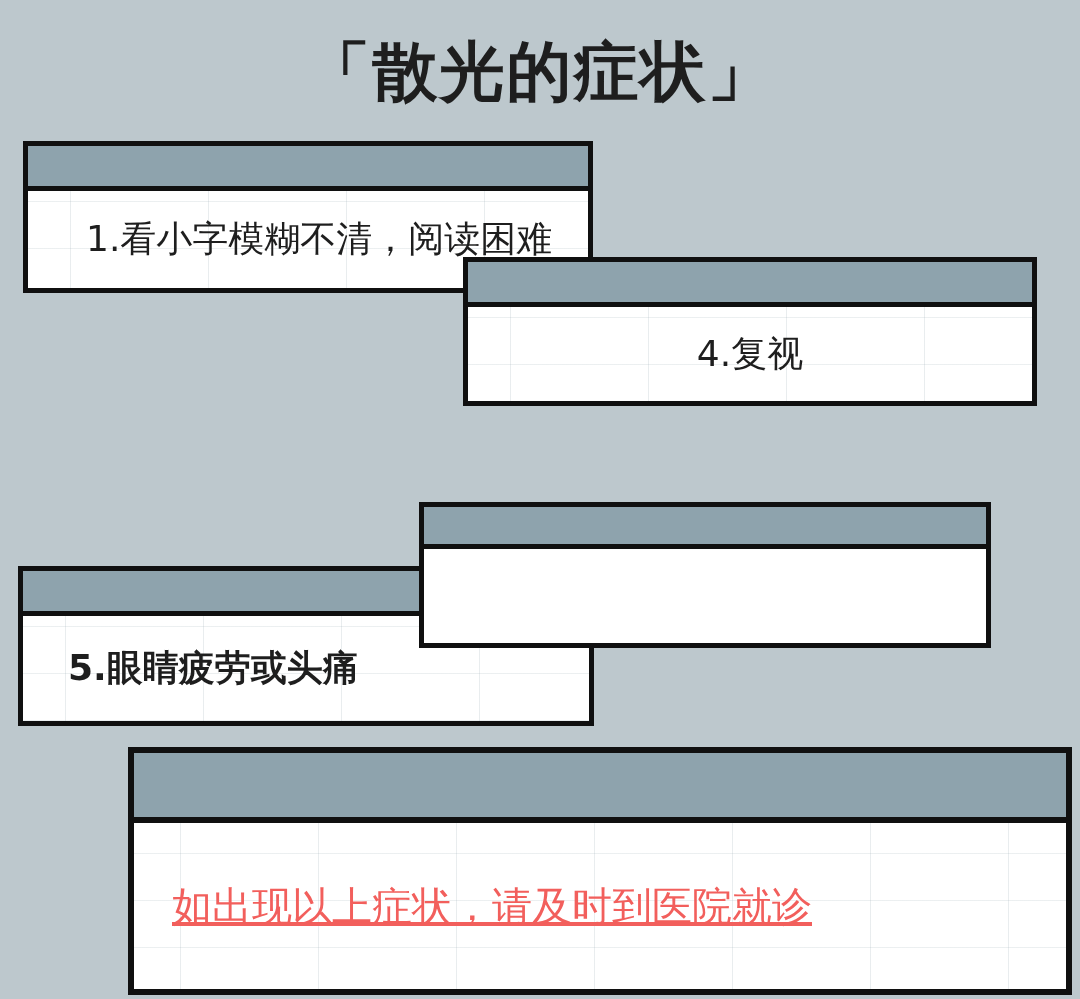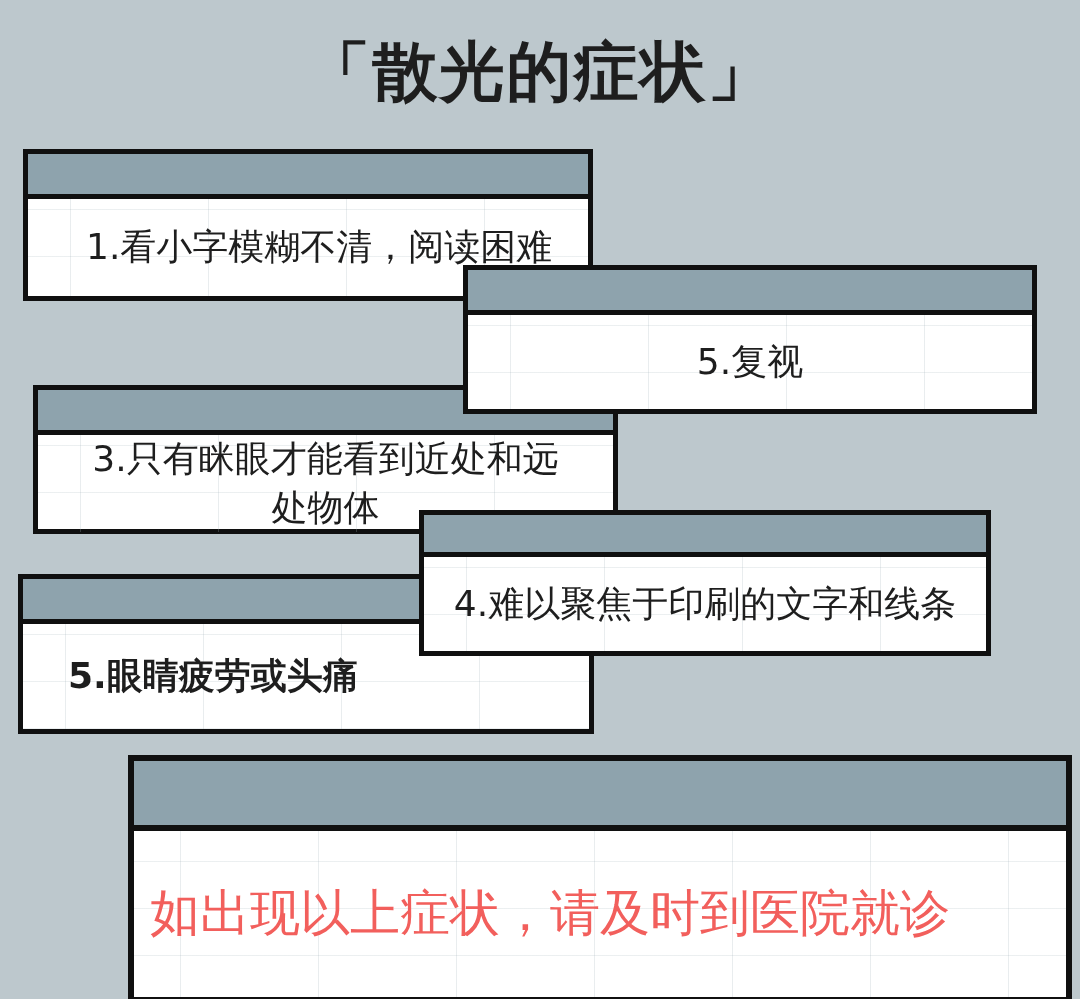--- a/index.html
+++ b/index.html
@@ -23,21 +23,21 @@
     position:absolute;left:0;right:0;top:28px;
     text-align:center;
     font-size:65px;font-weight:bold;
     letter-spacing:2px;
     color:var(--c-text);
   }
   .card{
     position:absolute;
     background:var(--c-card);
     border:5px solid var(--c-border);
-    display:flex;flex-direction:column;margin-top:8px;
+    display:flex;flex-direction:column;
   }
   .card-band{
     flex:0 0 auto;
     background:var(--c-band);
     border-bottom:5px solid var(--c-border);
   }
   .card-body{
     flex:1 1 auto;
     display:flex;align-items:center;justify-content:center;
     font-size:36px;color:var(--c-text);
@@ -64,50 +64,46 @@
   .c4{left:419px; top:502px; width:572px; height:146px; z-index:2;}
   .c4 .card-band{height:42px;}
 
   .c5{left:18px;  top:566px; width:576px; height:160px; z-index:1;font-weight:bold;}
   .c5 .card-band{height:45px;}
   .c5 .card-body{justify-content:flex-start;padding-left:45px;}
 
   .c6{left:128px; top:747px; width:944px; height:248px; z-index:1; border-width:6px;}
   .c6 .card-band{height:70px;border-bottom-width:6px;}
   .c6 .card-body{
-    justify-content:flex-start;padding-left:16px;
-    font-size:50px;color:var(--c-alert);
+    justify-content:flex-start;padding-left:38px;
+    font-size:40px;color:var(--c-alert);
     background-position:46px 30px;
+    text-decoration:underline;
   }
 </style>
 </head>
 <body>
 
 <div id="stage">
 
   <div class="page-title">「散光的症状」</div>
 
   <div class="card c1">
     <div class="card-band"></div>
     <div class="card-body">1.看小字模糊不清，阅读困难</div>
   </div>
 
   <div class="card c2">
     <div class="card-band"></div>
-    <div class="card-body">5.复视</div>
+    <div class="card-body">4.复视</div>
   </div>
 
-  <div class="card c3">
-    <div class="card-band"></div>
-    <div class="card-body">3.只有眯眼才能看到近处和远处物体</div>
-  </div>
 
   <div class="card c4">
     <div class="card-band"></div>
-    <div class="card-body">4.难以聚焦于印刷的文字和线条</div>
   </div>
 
   <div class="card c5">
     <div class="card-band"></div>
     <div class="card-body">5.眼睛疲劳或头痛</div>
   </div>
 
   <div class="card c6">
     <div class="card-band"></div>
     <div class="card-body">如出现以上症状，请及时到医院就诊</div>

